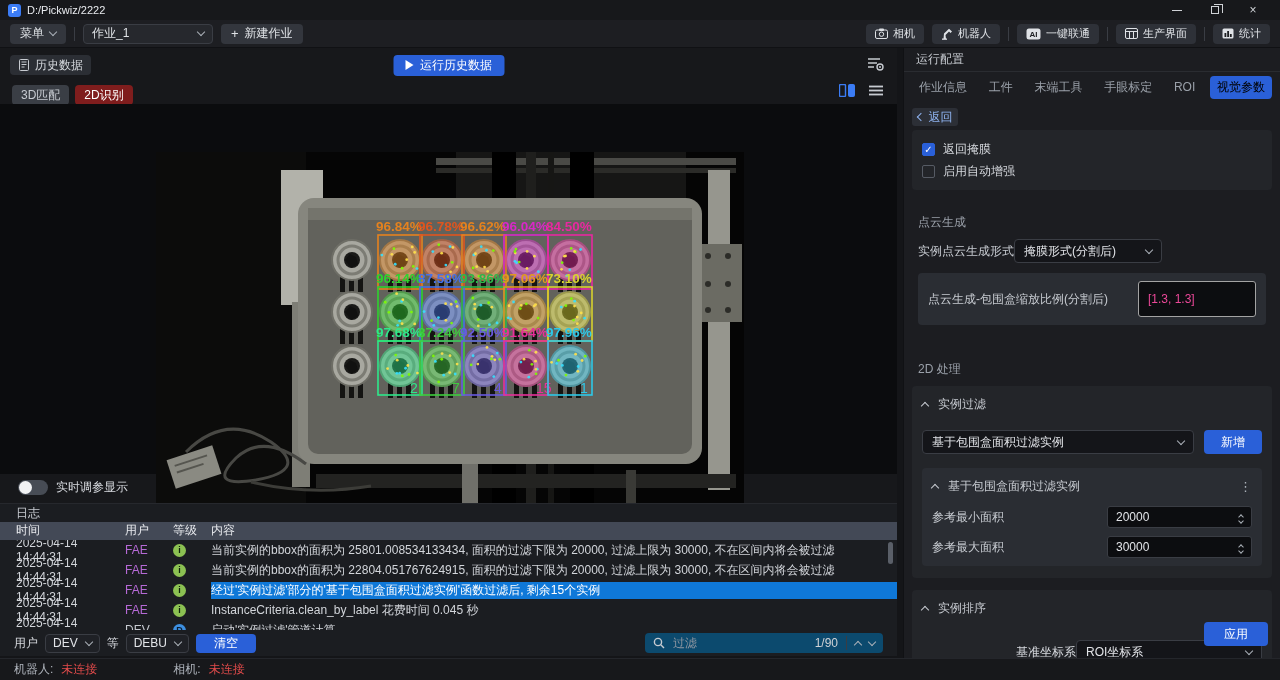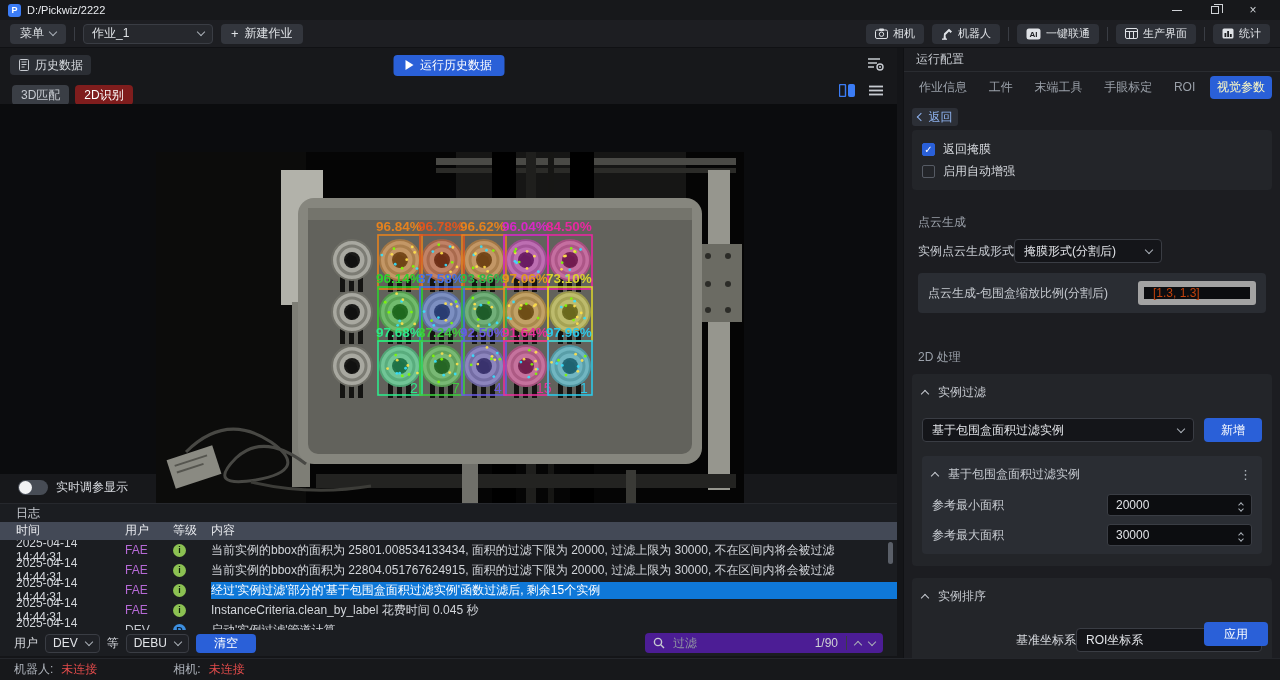--- a/index.html
+++ b/index.html
@@ -78,54 +78,54 @@
   .badge-D { background:#3d8fe0; color:#0a1c30; }
   .lc-content.hl { background:#0f78d8; color:#fff; }
   #log-scrollbar { position:absolute; right:4px; top:2px; width:5px; height:86px; }
   #log-thumb { width:5px; height:22px; background:#5a5f68; border-radius:3px; }
 
   
   #log-filter { left:0; top:582px; width:897px; height:26px; background:#1b1d21; display:flex; align-items:center; padding:0 14px; gap:7px; }
   .small-select { background:#1f2126; border:1px solid #3a3d44; border-radius:4px; height:19px; display:flex;
     align-items:center; gap:8px; padding:0 7px; color:#e2e4e8; }
   #clear-btn { background:#2a60d8; color:#fff; border-radius:4px; height:19px; padding:0 18px; display:flex; align-items:center; }
-  #search-box { margin-left:auto; background:#4c1d95; border-radius:4px; height:20px; width:238px;
+  #search-box { margin-left:auto; background:#0c4a6e; border-radius:4px; height:20px; width:238px;
     display:flex; align-items:center; padding:0 8px; gap:8px; }
   #search-placeholder { color:#9298a2; flex:1; }
   #search-count { color:#cfd2d6; }
   #search-box .vsep { background:#3a3d44; }
 
   
   #statusbar { left:0; top:658px; width:1280px; height:22px; background:#17181b; border-top:1px solid #24262b;
     display:flex; align-items:center; padding:0 14px; gap:8px; color:#aeb3bb; }
   .red { color:#e14b4b; }
 
   
   #right-panel { left:903px; top:48px; width:377px; height:610px; background:#1c1d21; border-left:1px solid #101114; }
   #rp-header { height:24px; display:flex; align-items:center; padding:0 12px; color:#c7cbd1;
     border-bottom:1px solid #2a2c31; }
   #rp-tabs { height:30px; display:flex; align-items:center; padding:0 8px; justify-content:space-between; }
   .rtab { color:#9aa0a9; padding:3px 7px; border-radius:4px; white-space:nowrap; }
-  .rtab.active { background:#2a60d8; color:#fef9c3; }
+  .rtab.active { background:#2a60d8; color:#000000; }
   #back-btn { margin:6px 8px 4px; width:46px; height:18px; background:#2c2f36; border-radius:3px;
     display:flex; align-items:center; justify-content:center; gap:5px; color:#8fb3f0; }
   .chev.left { transform:rotate(135deg); margin:0; border-color:#8fb3f0; }
   .card { background:#232529; border-radius:4px; margin:4px 8px; padding:8px 10px; }
   .chk-row { display:flex; align-items:center; gap:8px; height:22px; }
   .checkbox { width:13px; height:13px; border-radius:2px; border:1px solid #565b64; background:transparent;
     display:flex; align-items:center; justify-content:center; }
   .checkbox.checked { background:#2a60d8; border-color:#2a60d8; color:#fff; font-size:10px; }
   .section-label { color:#9aa0a9; padding:10px 14px 4px; }
   .field-row { display:flex; align-items:center; padding:4px 14px; }
   .field-row .flabel { color:#c7cbd1; }
   .rselect { background:#141519; border:1px solid #3a3d44; border-radius:4px; height:24px;
     display:flex; align-items:center; justify-content:space-between; padding:0 9px; color:#e2e4e8; }
   .subcard { background:#2a2d33; border-radius:4px; margin:6px 14px; padding:8px 10px; }
-  .input-box { background:#0c0d10; border:6px solid #a3a3a3; border-radius:3px; height:24px;
-    display:flex; align-items:center; padding:0 9px; color:#c2410c; }
+  .input-box { background:#0c0d10; border:1px solid #a3a3a3; border-radius:3px; height:36px;
+    display:flex; align-items:center; padding:0 9px; color:#ec4899; }
   .collapse-head { display:flex; align-items:center; gap:10px; color:#c7cbd1; height:20px; }
   .kebab { margin-left:auto; color:#aab0b8; letter-spacing:0; font-size:13px; }
   .spin-box { background:#0c0d10; border:1px solid #3a3d44; border-radius:3px; height:22px; width:145px;
     display:flex; align-items:center; justify-content:space-between; padding:0 8px; color:#e2e4e8; }
   .spin-arrows { display:flex; flex-direction:column; gap:2px; }
   .spin-arrows .chev { width:4px; height:4px; }
   .blue-btn { background:#2a60d8; color:#fff; border-radius:4px; display:flex; align-items:center; justify-content:center; }
   #add-btn { width:58px; height:24px; }
   #apply-btn { position:absolute; right:12px; bottom:12px; width:64px; height:24px; }
 

